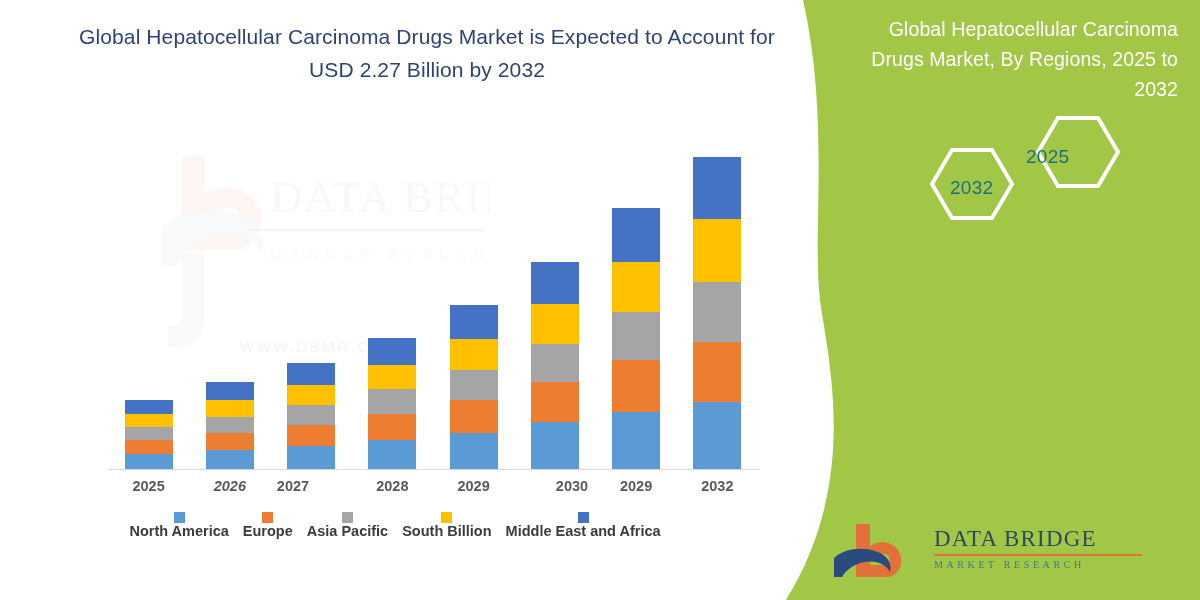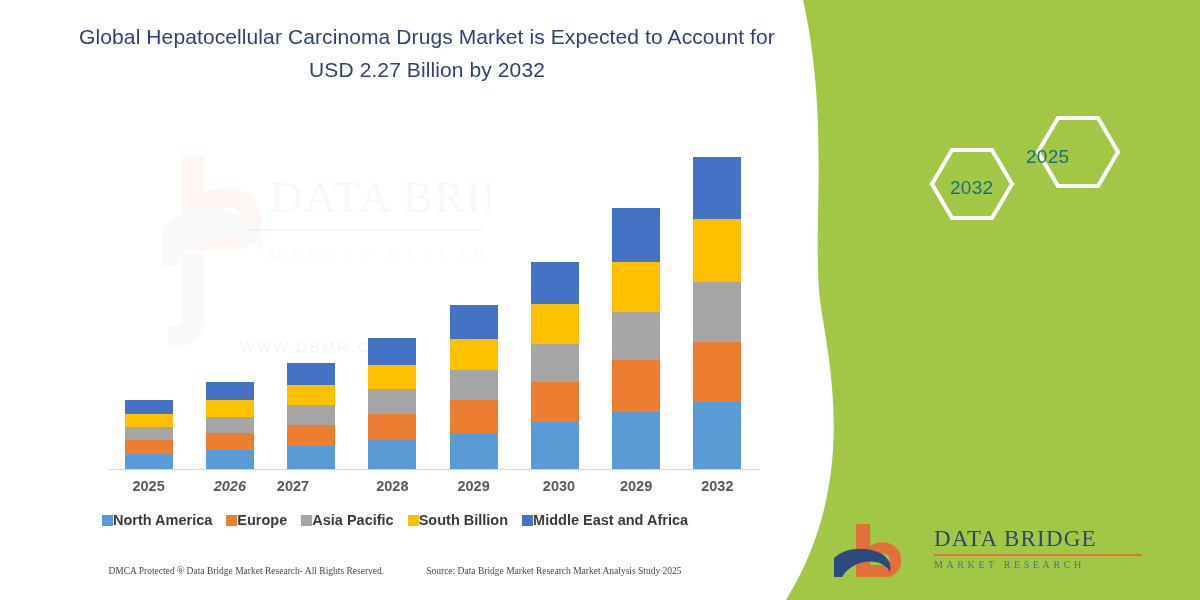--- a/index.html
+++ b/index.html
@@ -168,20 +168,21 @@
     width: 790px;
     display: flex;
     justify-content: center;
     align-items: center;
     gap: 14px;
   }
   .legend-item {
     display: flex;
     align-items: center;
     gap: 0;
+    flex-direction: column;
   }
   .legend-swatch {
     width: 11px; height: 11px;
     display: block;
   }
   .legend-text {
     color: #3B3B3B;
     font-size: 14.5px;
     font-weight: 700;
     white-space: nowrap;
@@ -208,20 +209,21 @@
 <div id="root">
 
   <div id="green-panel">
     <svg width="1200" height="600" viewBox="0 0 1200 600" xmlns="http://www.w3.org/2000/svg">
       <path id="green-shape" d="M 803 0 L 1200 0 L 1200 600 L 786 600 C 860 480 828 360 820 300 C 812 232 830 120 803 0 Z" fill="#A2C747"></path>
     </svg>
   </div>
 
   <div class="green-content">
 
+    <div id="panel-title">Global Hepatocellular Carcinoma Drugs Market, By Regions, 2025 to 2032</div>
 
     <div id="hex-group">
       <svg width="210" height="125" viewBox="0 0 210 125" xmlns="http://www.w3.org/2000/svg">
 
         <polygon points="118,42 138,8 178,8 198,42 178,76 138,76" fill="none" stroke="#FFFFFF" stroke-width="4"></polygon>
 
         <polygon points="12,74 32,40 72,40 92,74 72,108 32,108" fill="none" stroke="#FFFFFF" stroke-width="4"></polygon>
       </svg>
       <span id="hex-2025-label" class="hex-label" style="color: rgb(31, 111, 122);">2025</span>
       <span id="hex-2032-label" class="hex-label" style="color: rgb(31, 111, 122);">2032</span>
@@ -317,21 +319,21 @@
         <div class="seg" style="height: 68px; background: rgb(91, 155, 213);"></div>
       </div>
     </div>
   <div id="axis-line" style="background: rgb(217, 217, 217);"></div>
   <div id="x-labels">
       <span class="x-label" style="left: 0.625px;">2025</span>
       <span class="x-label" style="left: 81.875px; font-style: italic;">2026</span>
       <span class="x-label" style="left: 145px;">2027</span>
       <span class="x-label" style="left: 244.375px;">2028</span>
       <span class="x-label" style="left: 325.625px;">2029</span>
-      <span class="x-label" style="left: 411px;">2030</span>
+      <span class="x-label" style="left: 424px;">2030</span>
       <span class="x-label" style="left: 488.125px;">2029</span>
       <span class="x-label" style="left: 569.375px;">2032</span>
     </div>
 
   <div id="legend">
       <div class="legend-item">
         <span class="legend-swatch" style="background: rgb(91, 155, 213);"></span>
         <span class="legend-text">North America</span>
       </div>
       <div class="legend-item">
@@ -345,18 +347,14 @@
       <div class="legend-item">
         <span class="legend-swatch" style="background: rgb(255, 192, 0);"></span>
         <span class="legend-text">South Billion</span>
       </div>
       <div class="legend-item">
         <span class="legend-swatch" style="background: rgb(68, 114, 196);"></span>
         <span class="legend-text">Middle East and Africa</span>
       </div>
     </div>
 
-  <div id="footer">
-    <span class="footer-text">DMCA Protected ® Data Bridge Market Research- All Rights Reserved.</span>
-    <span class="footer-text">Source: Data Bridge Market Research  Market Analysis Study 2025</span>
-  </div>
 
 </div>
 
 </body></html>

